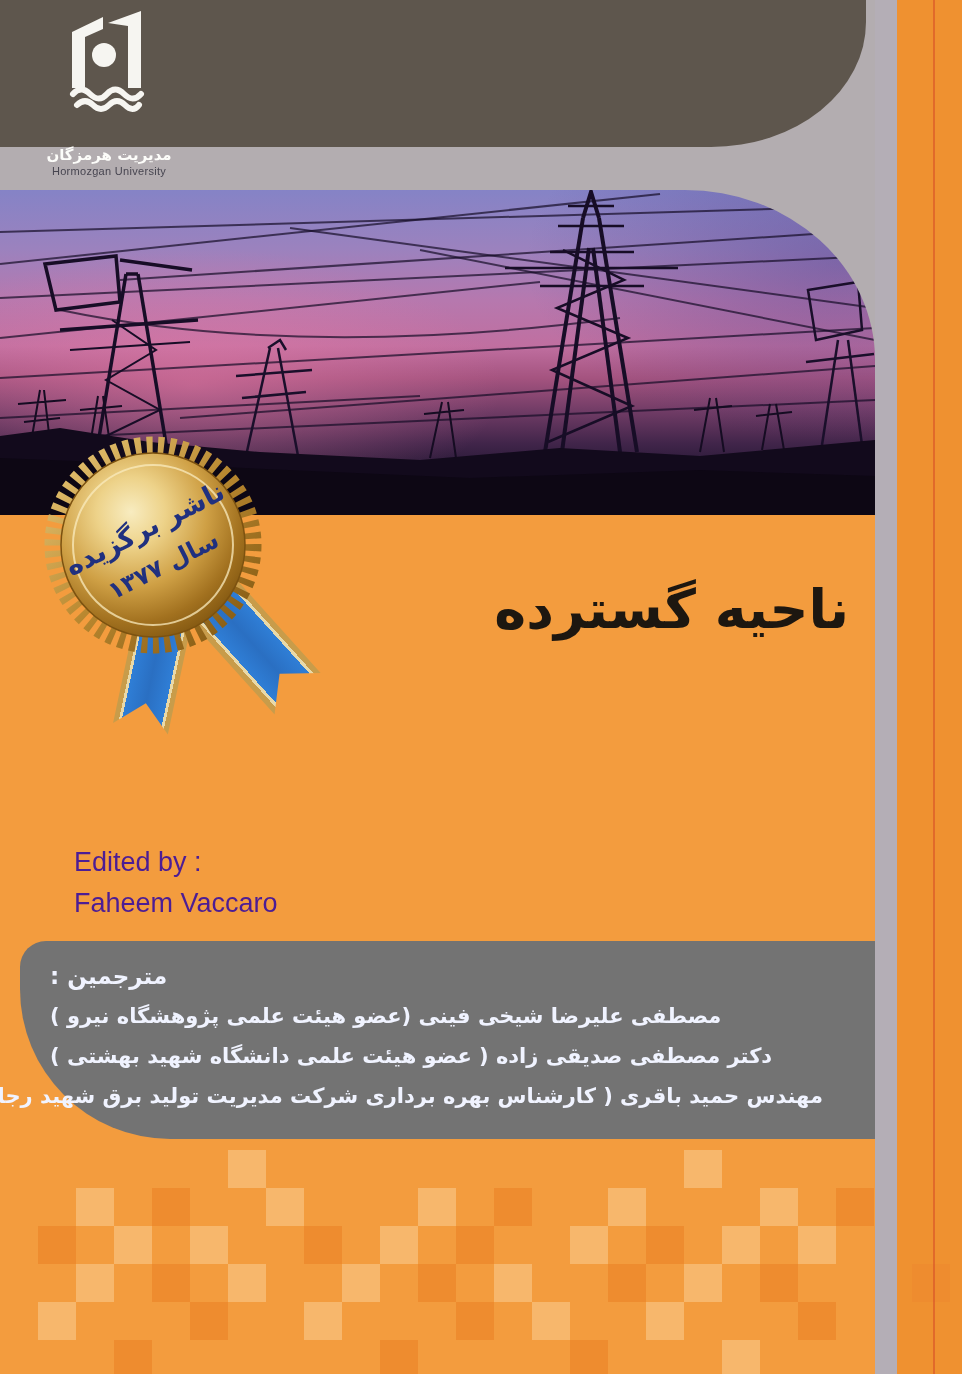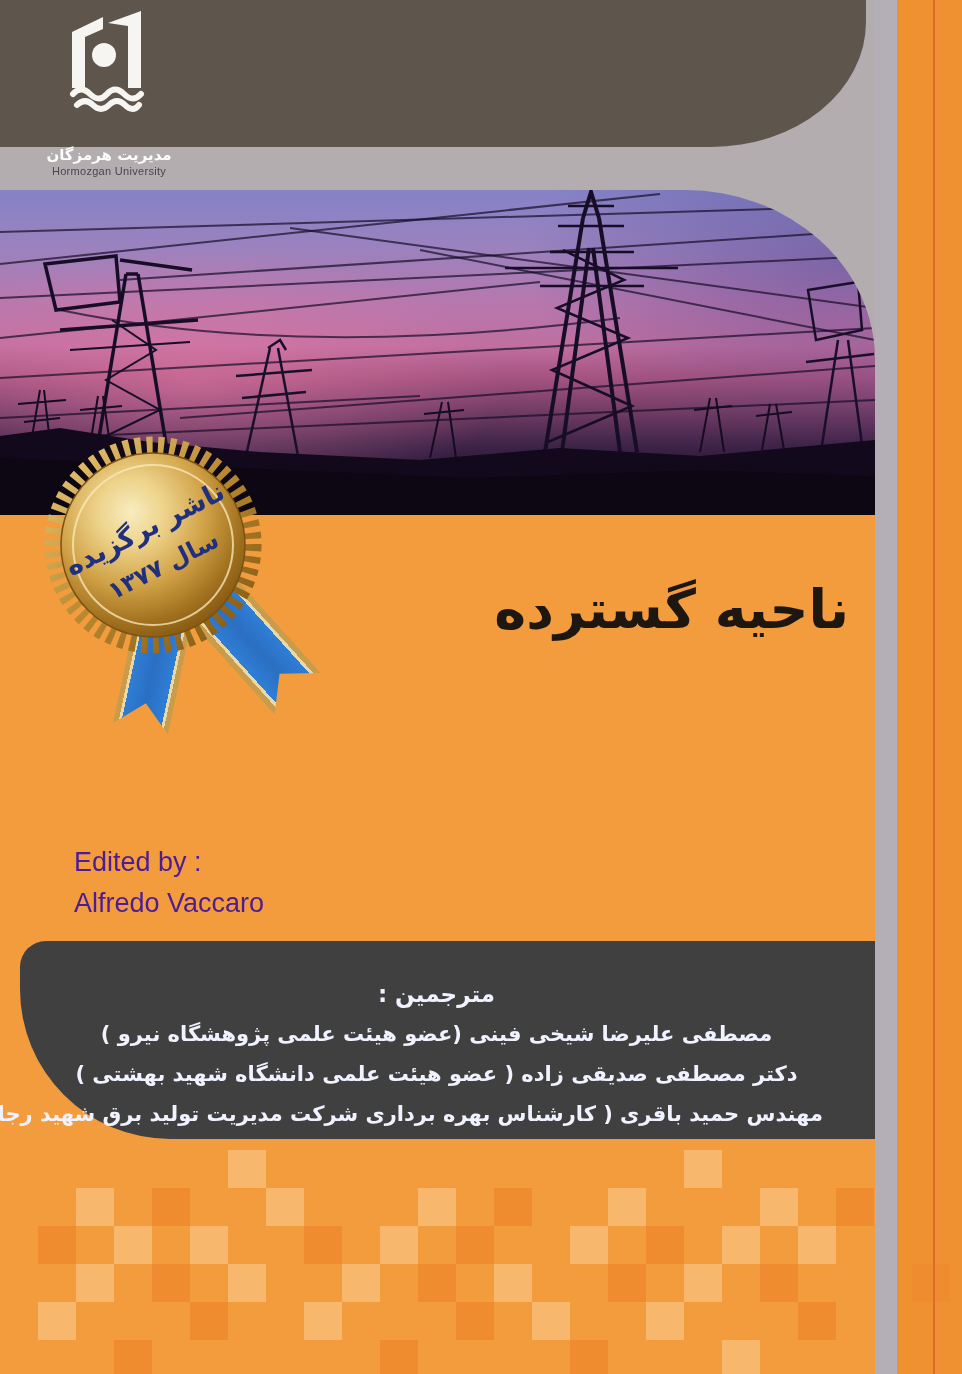--- a/index.html
+++ b/index.html
@@ -39,23 +39,23 @@
 
   .title{position:absolute;top:56px;right:26px;text-align:right;direction:rtl;}
   .title-line{font:700 54px "DejaVu Sans",sans-serif;line-height:77px;color:#1d1710;white-space:nowrap;}
   .subtitle{font:700 29px "DejaVu Sans",sans-serif;margin-top:8px;color:#1d1710;white-space:nowrap;}
 
   .editors{position:absolute;left:74px;top:297px;font:400 27px "Liberation Sans",sans-serif;color:#4c1d95;line-height:41px;margin-top:30px;}
 
   
   .navy-box{
     position:absolute;left:20px;top:941px;width:855px;height:198px;z-index:5;
-    background:#404040;border-radius:26px 0 0 150px;
-    direction:rtl;text-align:center;box-sizing:border-box;
-    padding:33px 52px 0 30px;
+    background:#737373;border-radius:26px 0 0 150px;
+    direction:rtl;text-align:left;box-sizing:border-box;
+    padding:15px 52px 0 30px;
   }
   .navy-box .heading{font:700 23px "DejaVu Sans",sans-serif;color:#f0f3ff;line-height:40px;}
   .navy-box .t-item{font:700 21px "DejaVu Sans",sans-serif;color:#f0f3ff;line-height:40px;white-space:nowrap;}
 
   
   .pattern{position:absolute;left:0;top:1150px;width:962px;height:224px;z-index:3;overflow:hidden;}
   .sq{position:absolute;width:38px;height:38px;}
   .sq-l{background:#f7b76c;}
   .sq-m{background:#ee8c2f;}
 
@@ -166,21 +166,21 @@
       <path d="M0,268 L200,276 L470,288 L700,280 L875,286 L875,325 L0,325 Z" fill="#0d0714"></path>
     </svg>
   </div>
 
   <div class="main-orange">
     <div class="title">
       <div class="title-line">ناحیه گسترده</div>
     </div>
     <div class="editors">
       <div>Edited by :</div>
-      <div>Alfredo Vaccaro</div>
+      <div>Faheem Vaccaro</div>
     </div>
   </div>
 
   <div class="pattern">
       <div class="sq sq-l" style="left: 228px; top: 0px;"></div>
       <div class="sq sq-l" style="left: 684px; top: 0px;"></div>
       <div class="sq sq-l" style="left: 76px; top: 38px;"></div>
       <div class="sq sq-m" style="left: 152px; top: 38px;"></div>
       <div class="sq sq-l" style="left: 266px; top: 38px;"></div>
       <div class="sq sq-l" style="left: 418px; top: 38px;"></div>

